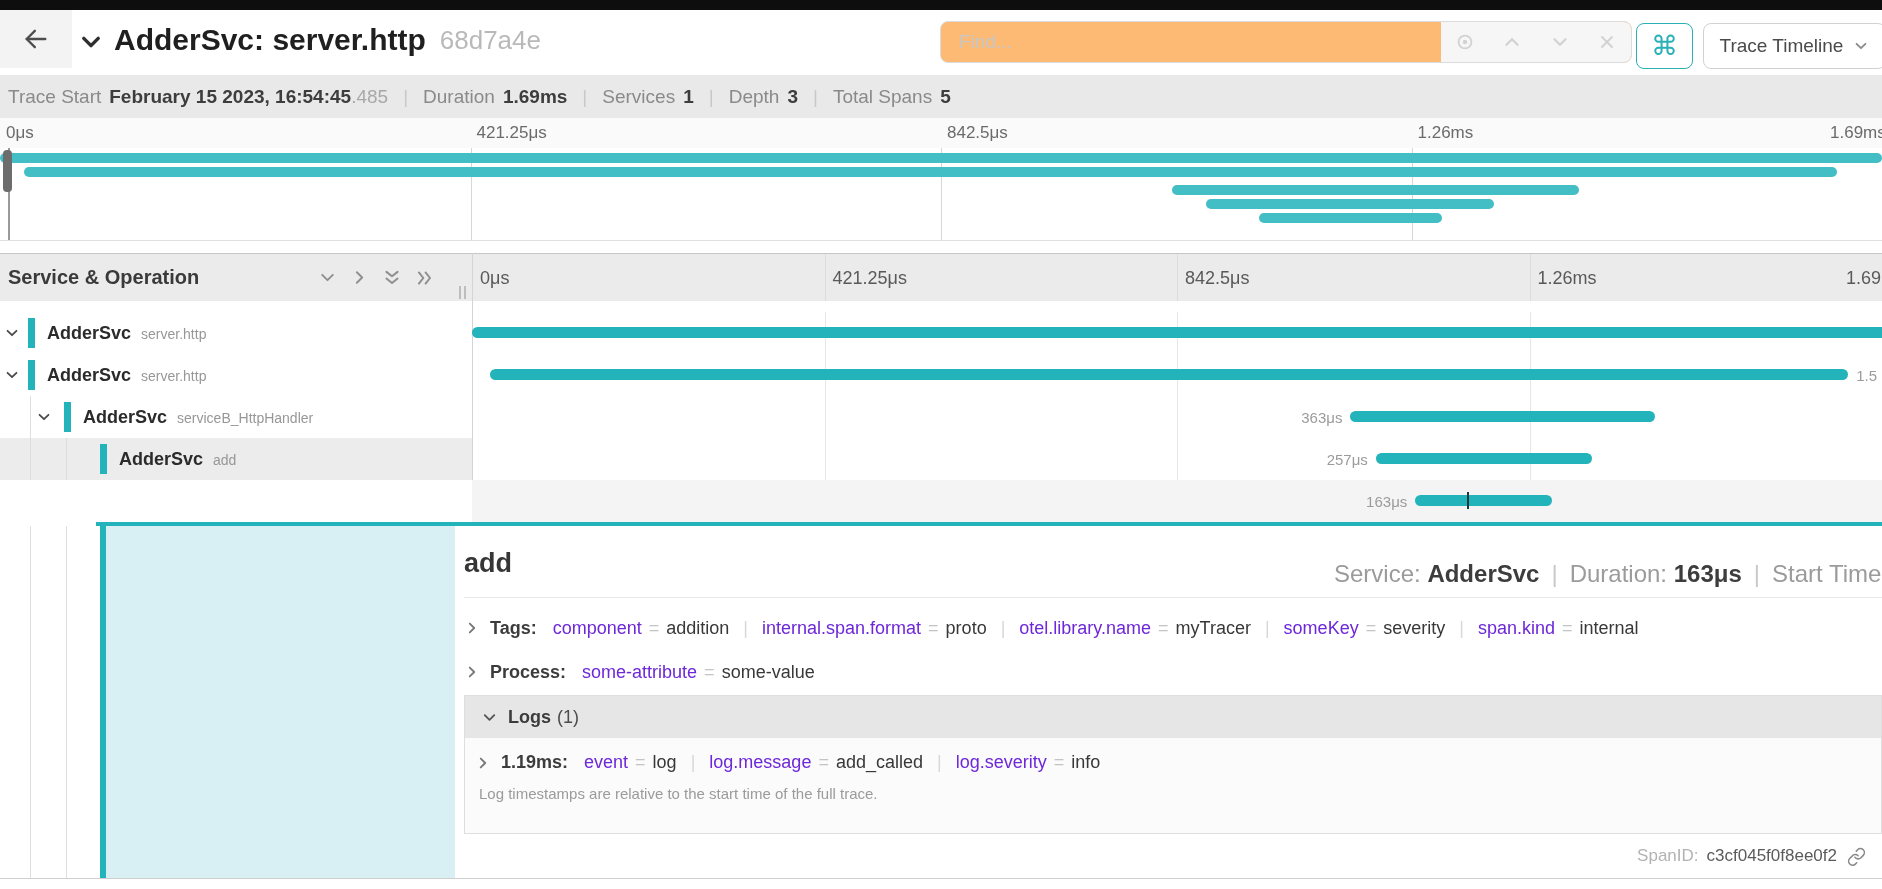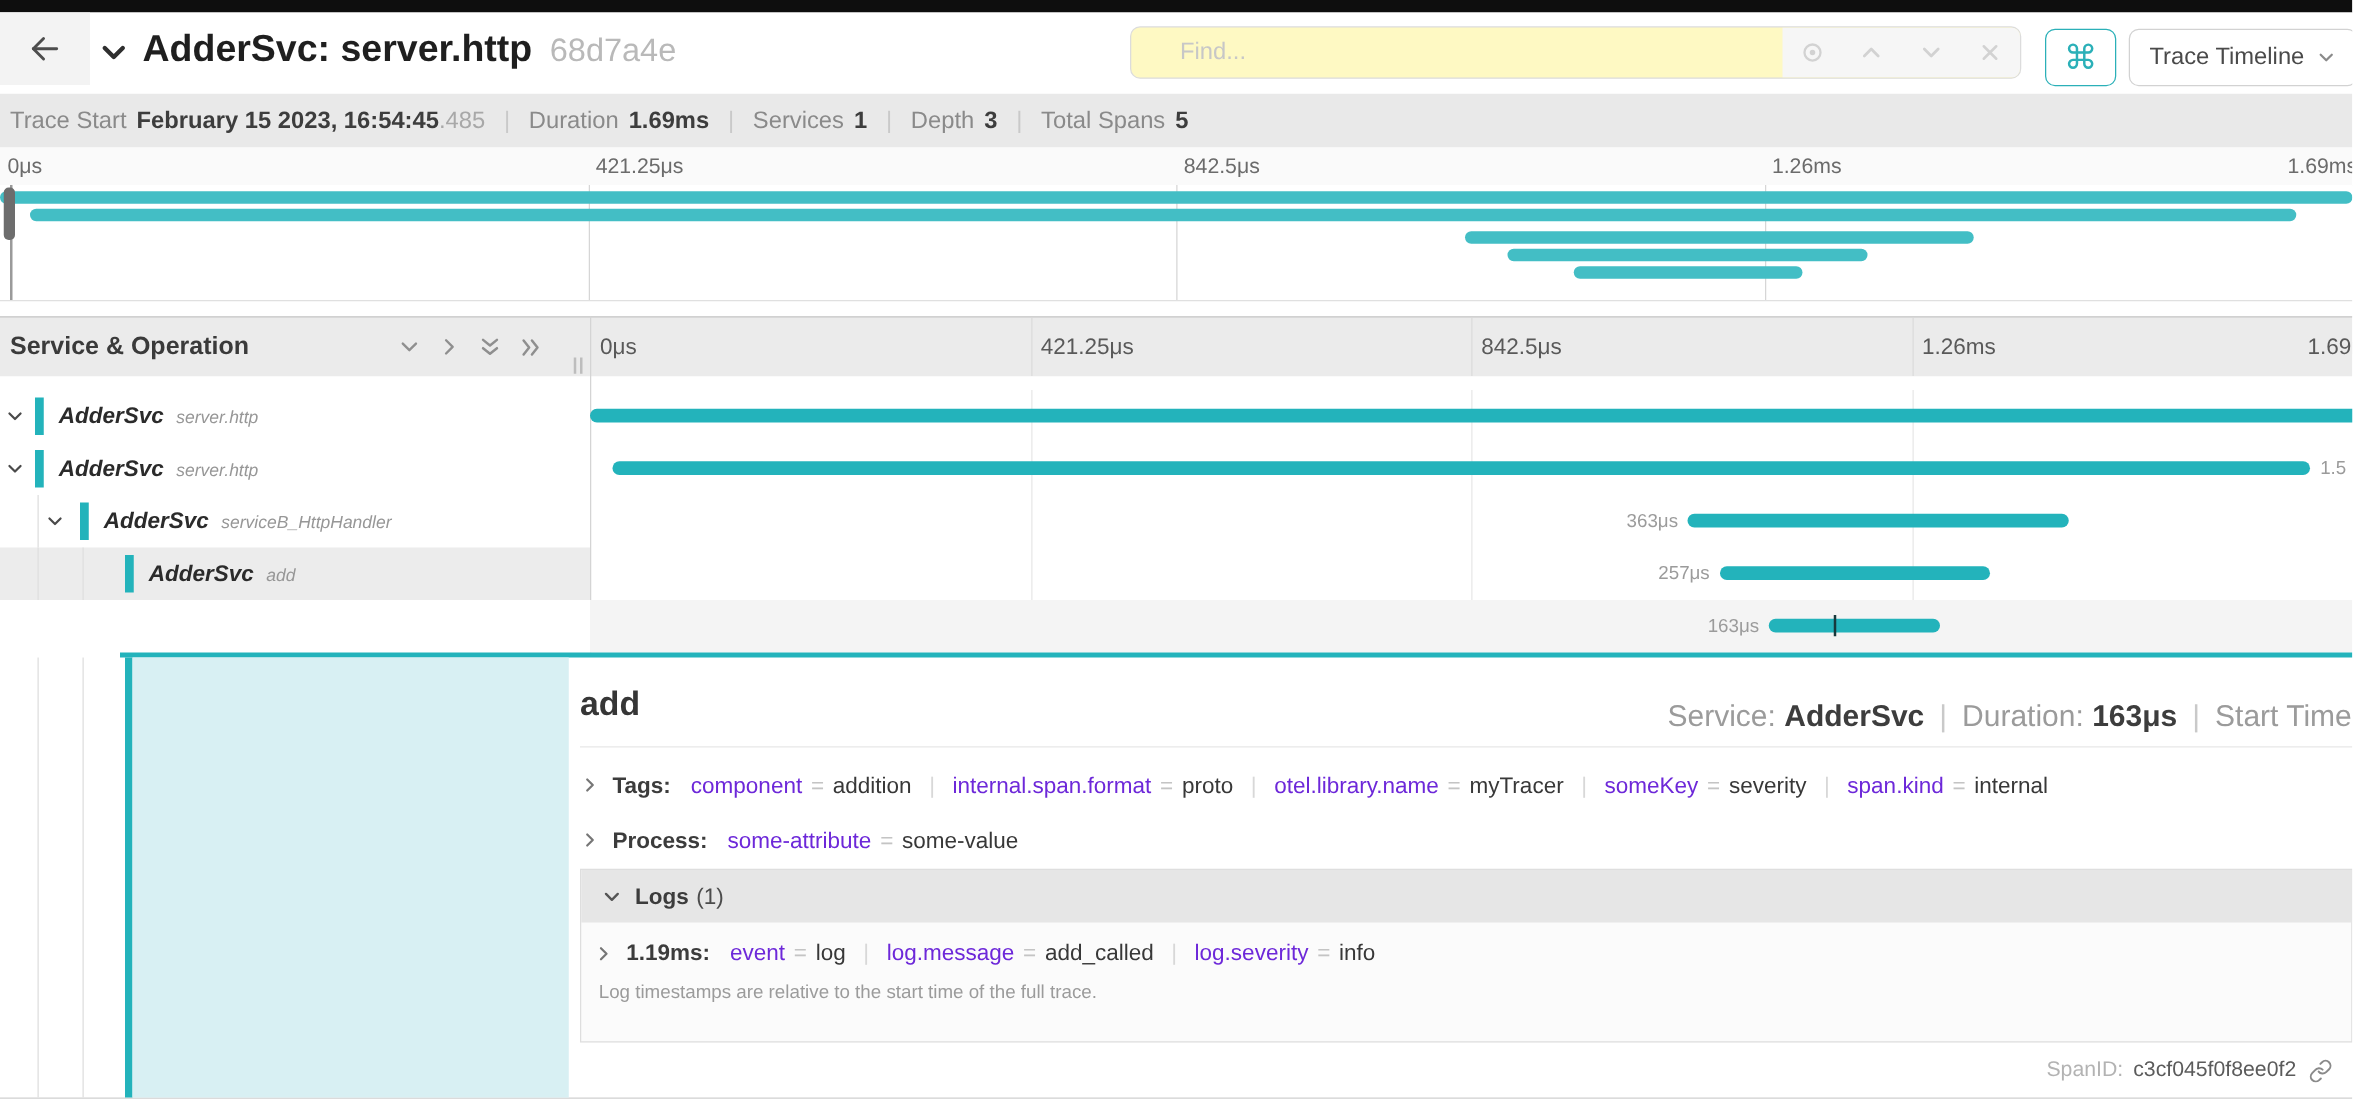--- a/index.html
+++ b/index.html
@@ -10,21 +10,21 @@
 
   
   .topstrip{left:0;top:0;width:1882px;height:10px;background:#0e0e0e;}
 
   
   .appbar{left:0;top:10px;width:1882px;height:62px;background:#fff;}
   .back-block{left:0;top:0;width:72px;height:58px;background:#f3f3f3;display:flex;align-items:center;justify-content:center;color:#4d4d4d;cursor:pointer;}
   .title-chev{left:78px;top:19px;color:#2f2f2f;cursor:pointer;}
   .page-title{left:114px;top:0;height:60px;display:flex;align-items:center;font-size:30px;font-weight:600;color:#1f1f1f;white-space:nowrap;}
   .trace-id{font-size:26px;font-weight:400;color:#b9b9b9;margin-left:14px;}
-  .find-group{left:904px;top:11px;width:690px;height:40px;border:1px solid #dcdcdc;border-radius:8px;display:flex;overflow:hidden;background:#fef9c3;padding-left:21px;}
+  .find-group{left:940px;top:11px;width:690px;height:40px;border:1px solid #dcdcdc;border-radius:8px;display:flex;overflow:hidden;background:#fdba74;}
   .find-input{flex:1;border:none;outline:none;font-size:19px;padding:0 0 0 18px;color:#444;background:transparent;font-family:"Liberation Sans",sans-serif;}
   .find-input::placeholder{color:#c7c7c7;}
   .find-icons{width:190px;background:#f6f6f6;display:flex;align-items:center;justify-content:space-around;color:#d2d2d2;}
   .find-icons .fi{display:flex;align-items:center;justify-content:center;width:24px;height:24px;cursor:pointer;}
   .cmd-btn{left:1636px;top:13px;width:55px;height:44px;border:1px solid #2bb0b8;border-radius:8px;display:flex;align-items:center;justify-content:center;
            font-size:27px;color:#2bb0b8;background:#fff;cursor:pointer;}
   .view-btn{left:1703px;top:13px;width:181px;height:44px;border:1px solid #d2d2d2;border-radius:8px;display:flex;align-items:center;justify-content:center;
             gap:10px;font-size:19px;color:#4a4a4a;background:#fff;cursor:pointer;white-space:nowrap;}
   .view-btn .chev{color:#8a8a8a;}
 
@@ -58,21 +58,21 @@
 
   
   .rows-left{left:0;top:312px;width:472px;height:210px;}
   .rows-right{left:472px;top:312px;width:1410px;height:210px;}
   .trow,.brow{position:relative;width:100%;height:42px;box-sizing:border-box;cursor:pointer;}
   .trow.selected{background:#ececec;}
   .brow.selected{background:#f4f4f4;}
   .guide{position:absolute;top:0;bottom:0;width:1px;background:#dedede;}
   .row-chev{position:absolute;top:50%;transform:translateY(-50%);color:#4a4a4a;}
   .row-accent{position:absolute;top:6px;height:30px;width:7px;background:#23b3bb;}
-  .svc-name{position:absolute;top:50%;transform:translateY(-50%);font-size:18px;font-weight:600;color:#2b2b2b;white-space:nowrap;font-style:italic;}
+  .svc-name{position:absolute;top:50%;transform:translateY(-50%);font-size:18px;font-weight:600;color:#2b2b2b;white-space:nowrap;}
   .op-name{font-size:14px;font-weight:400;color:#979797;margin-left:10px;}
   .span-bar{position:absolute;top:15px;height:11px;border-radius:5.5px;background:#23b3bb;}
   .bar-label{position:absolute;top:50%;transform:translateY(-50%);font-size:15px;color:#9b9b9b;white-space:nowrap;}
   .bar-label.before{transform:translate(calc(-100% - 8px),-50%);}
   .log-marker{position:absolute;top:12px;height:17px;width:2px;background:#17393c;}
 
   
   .detail-topline{left:96px;top:522px;right:0;width:1786px;height:4px;background:#23b3bb;}
   .detail{left:0;top:526px;width:1882px;height:352px;border-bottom:1px solid #cfcfcf;box-sizing:content-box;}
   .d-guide{position:absolute;top:0;bottom:0;width:1px;background:#dedede;}

